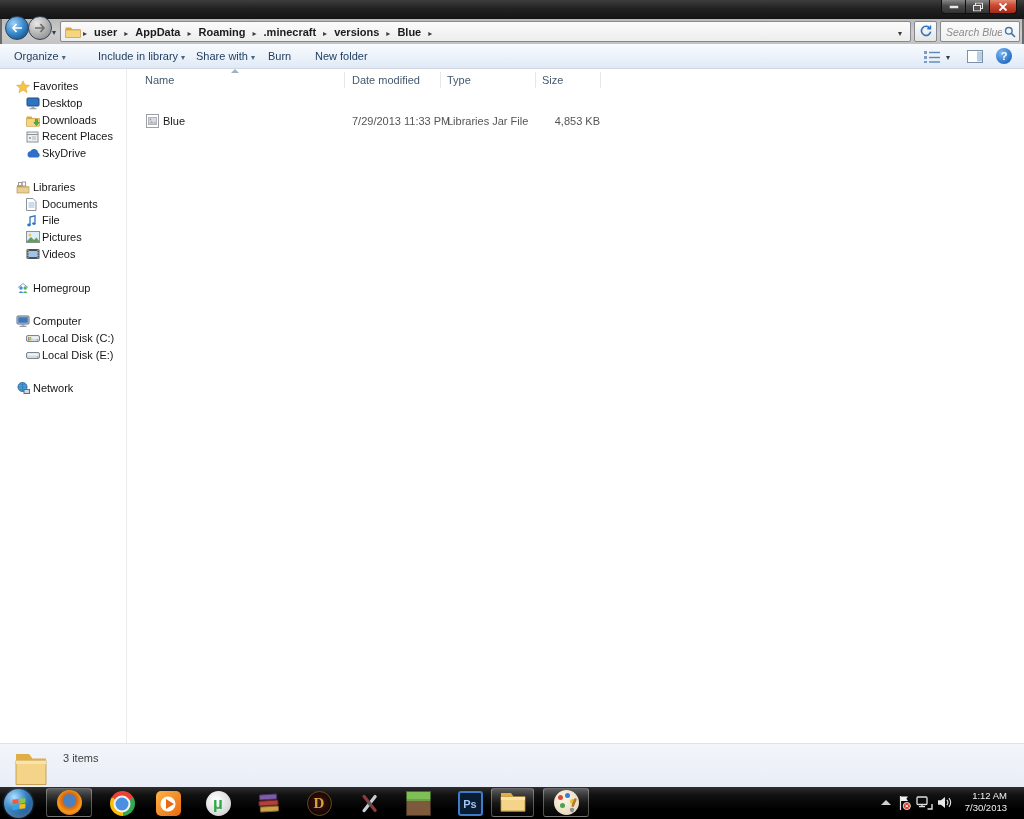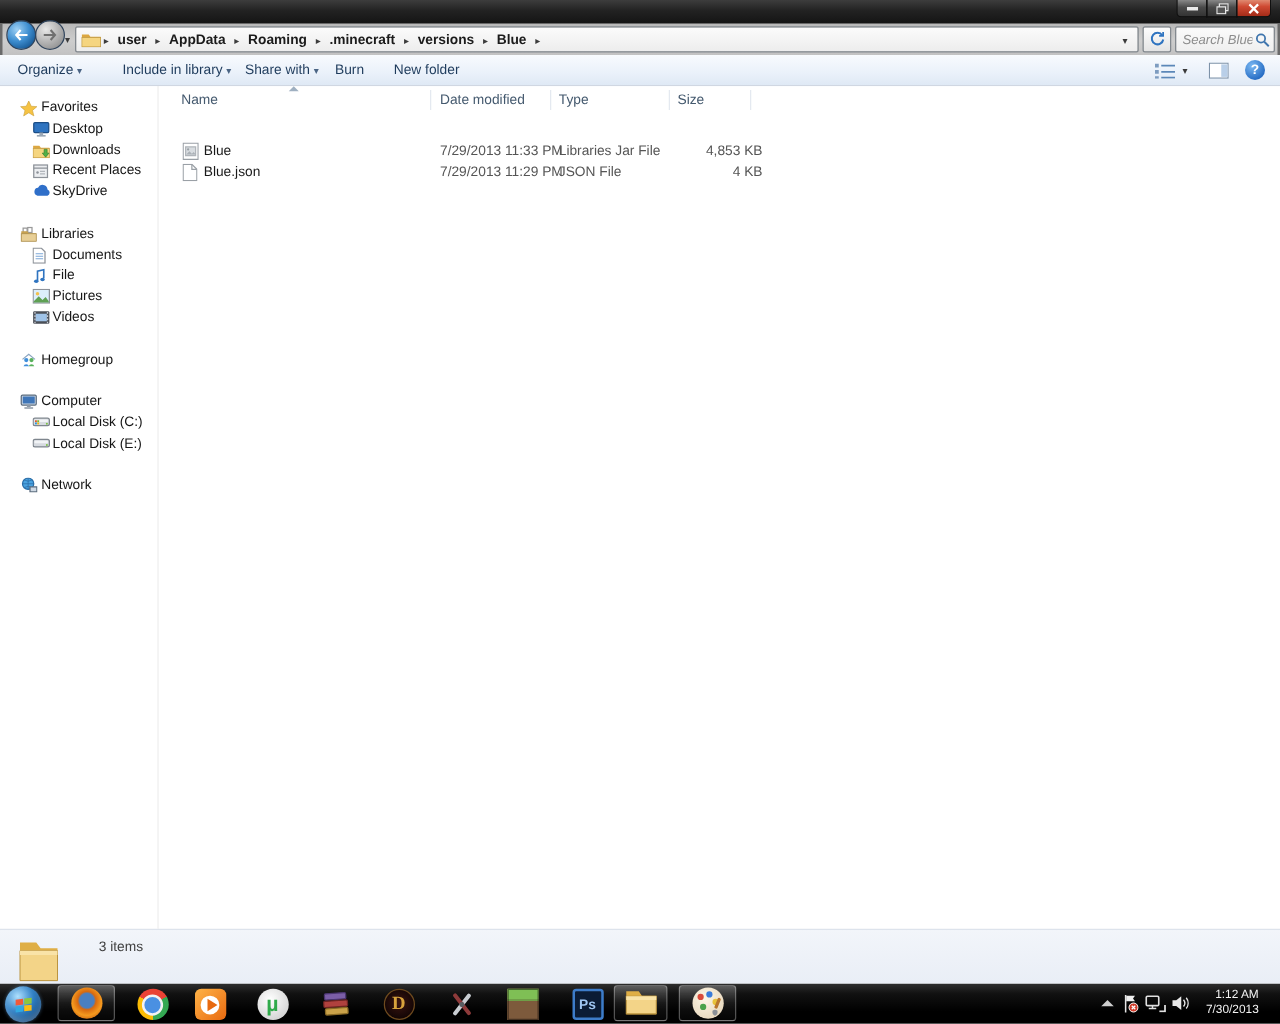--- a/index.html
+++ b/index.html
@@ -69,26 +69,26 @@
   .colhdr{position:absolute;top:1px;height:20px;line-height:20px;color:#44596e;cursor:default;}
   .colsep{position:absolute;top:3px;width:1px;height:16px;background:#e4e9f0;}
   #sortcaret{position:absolute;left:104px;top:0px;width:0;height:0;
              border-left:4px solid transparent;border-right:4px solid transparent;
              border-bottom:4px solid #9fb0c1;}
   .file-row{position:absolute;left:0;width:897px;height:17px;line-height:17px;cursor:default;}
   .file-row .fico{position:absolute;left:19px;top:1px;width:15px;height:14px;}
   .file-row .fname{position:absolute;left:36px;color:#1a1a1a;}
   .file-row .fdate{position:absolute;left:225px;color:#555;}
   .file-row .ftype{position:absolute;left:320px;color:#555;}
-  .file-row .fsize{position:absolute;left:387px;width:96px;text-align:right;color:#555;}
+  .file-row .fsize{position:absolute;left:377px;width:96px;text-align:right;color:#555;}
 
   #detailspane{position:absolute;left:0;top:743px;width:1024px;height:44px;
                background:linear-gradient(180deg,#f2f5fa,#e9eef6);border-top:1px solid #dde3ec;
                box-sizing:border-box;}
-  #status-count{position:absolute;left:79px;top:8px;color:#3f3f3f;text-align:center;}
+  #status-count{position:absolute;left:63px;top:8px;color:#3f3f3f;text-align:center;}
 
   
   #taskbar{position:absolute;left:0;top:787px;width:1024px;height:32px;
            background:linear-gradient(180deg,#2e2e2e,#111 25%,#000 70%);}
   .tb-slot{position:absolute;top:2px;width:30px;height:29px;display:flex;align-items:center;
            justify-content:center;cursor:pointer;}
   .tb-box{position:absolute;top:1px;height:29px;border:1px solid rgba(255,255,255,.3);
           border-radius:3px;box-sizing:border-box;cursor:pointer;
           background:linear-gradient(180deg,rgba(255,255,255,.25),rgba(255,255,255,.07) 50%,rgba(255,255,255,.02));
           display:flex;align-items:center;justify-content:center;}
@@ -411,32 +411,20 @@
             <rect x="2.5" y="3.5" width="8" height="7" fill="#d8dce0" stroke="#b0b5ba"></rect>
             <circle cx="4.5" cy="5.5" r="0.9" fill="#9aa0a6"></circle>
             <path d="M3 9.5 5.5 7l2 2 1.5-1.5 1.5 2z" fill="#aab0b6"></path>
           </svg>
       </span>
       <span class="fname">Blue</span>
       <span class="fdate">7/29/2013 11:33 PM</span>
       <span class="ftype">Libraries Jar File</span>
       <span class="fsize">4,853 KB</span>
     </div>
-    <div class="file-row" style="top:61px">
-      <span class="fico">
-        <svg width="12" height="14">
-            <path d="M0.5 0.5h7l4 4v9h-11z" fill="#fff" stroke="#9aa0a6"></path>
-            <path d="M7.5 0.5v4h4" fill="none" stroke="#9aa0a6"></path>
-          </svg>
-      </span>
-      <span class="fname">Blue.json</span>
-      <span class="fdate">7/29/2013 11:29 PM</span>
-      <span class="ftype">JSON File</span>
-      <span class="fsize">4 KB</span>
-    </div>
   </div>
 
   <div id="detailspane">
     <svg class="abs" style="left:13px;top:3px" width="36" height="40">
       <path d="M3 7h13l3.5 4.5H33v26H3z" fill="#dfae45"></path>
       <path d="M3 13.5 H33 V37.5 H3 z" fill="#f3d488" stroke="#bb9440" stroke-width="0.8"></path>
       <path d="M3 13.5 H33 V17 H3 z" fill="#f9e3a8"></path>
     </svg>
     <span id="status-count">3 items</span>
   </div>

